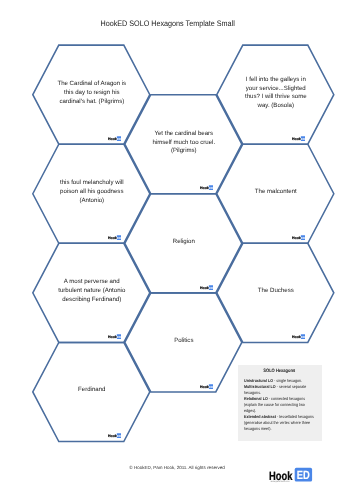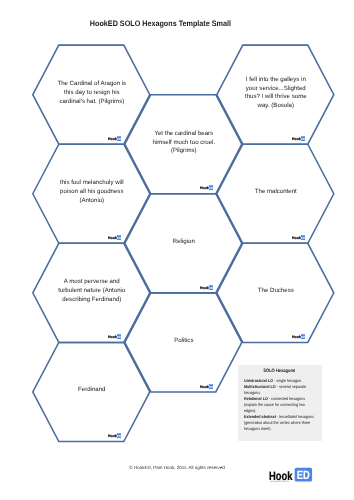--- a/index.html
+++ b/index.html
@@ -1,19 +1,19 @@
 <!DOCTYPE html>
 <html><head>
 <meta charset="utf-8">
 <style>
   html,body{margin:0;padding:0;}
   body{width:354px;height:500px;background:#ffffff;font-family:"Liberation Sans",sans-serif;overflow:hidden;position:relative;
         -webkit-font-smoothing:antialiased;text-rendering:geometricPrecision;}
   #page{position:absolute;left:0;top:0;width:354px;height:500px;will-change:opacity;opacity:0.9999;}
-  #title{position:absolute;left:8px;top:20.3px;width:304px;text-align:center;font-size:8.0px;font-weight:bold;color:#1a1a1a;line-height:8.4px;}
+  #title{position:absolute;left:16px;top:20.3px;width:304px;text-align:center;font-size:8.0px;font-weight:normal;color:#1a1a1a;line-height:8.4px;}
   #title span{display:inline-block;transform:scaleX(0.90);transform-origin:center;will-change:opacity;opacity:0.9999;}
   #hexsvg{position:absolute;left:0;top:0;width:354px;height:500px;}
   .hextext{position:absolute;text-align:center;font-size:6.1px;line-height:8.75px;color:#1a1a1a;}
   .minilogo{position:absolute;width:13.4px;height:5.4px;line-height:0;font-size:0;will-change:opacity;opacity:0.999;}
   .minilogo svg,#biglogo svg{display:block;}
   #legend{position:absolute;left:237.5px;top:365px;width:84px;height:75.5px;background:#efefef;}
   #legend .lg-title{text-align:center;font-size:4.9px;font-weight:bold;margin-top:4.4px;color:#111;line-height:5px;}
   #legend .lg-title span{display:inline-block;transform:scaleX(0.83);transform-origin:center;will-change:opacity;opacity:0.9999;}
   #legend .lg-body{font-size:4.2px;line-height:5.9px;color:#1c1c1c;margin:4.0px 1px 0 6.6px;text-align:left;
      transform:scaleX(0.88);transform-origin:0 0;width:83px;will-change:opacity;opacity:0.9999;}

